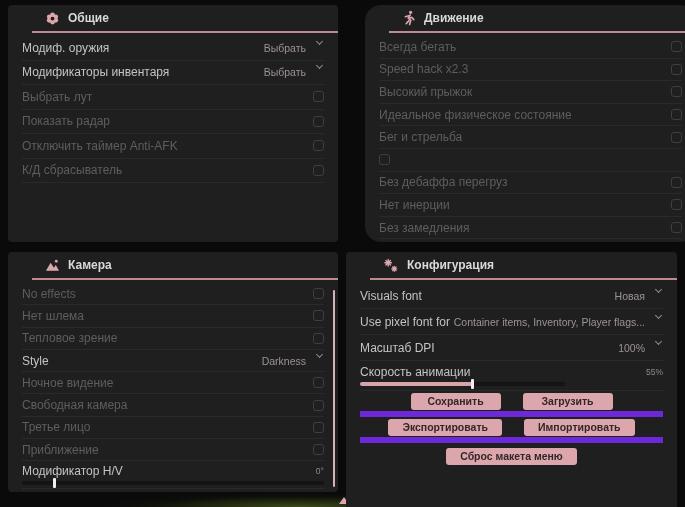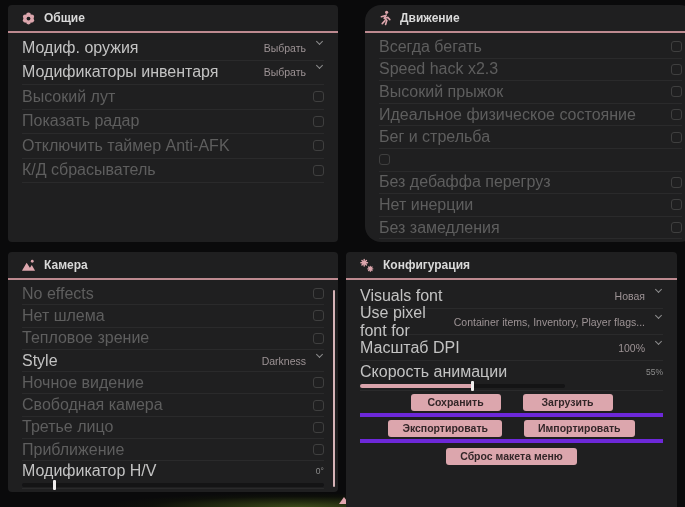--- a/index.html
+++ b/index.html
@@ -14,28 +14,28 @@
   .compass-marker { position:absolute; left:339px; top:497px; width:0; height:0;
     border-left:5px solid transparent; border-right:5px solid transparent; border-bottom:7px solid #e2a6b0; }
 
   .panel { position:absolute; background:#1f1f20; border-radius:4px; }
   #p-general  { left:8px;   top:5px;   width:330px; height:237px; }
   #p-movement { left:365px; top:5px;   width:331px; height:237px;border-radius:16px; }
   #p-camera   { left:8px;   top:252px; width:330px; height:240px; }
   #p-config   { left:346px; top:252px; width:331px; height:260px; }
 
   .panel-header { display:flex; align-items:center; gap:8px; height:28px; padding:0 13px;
-    border-bottom:2px solid #bd8a90; }
+    border-bottom:2px solid #bd8a90;margin-left:24px; }
   .panel-title { font-size:12px; font-weight:bold; color:#d9d9d9; }
   .hicon { display:inline-flex; align-items:center; }
 
   .rows { padding:3px 14px 0; }
   .row { display:flex; flex-direction:column; justify-content:center; border-bottom:1px solid #2a2a2b; }
   .row-top { display:flex; justify-content:space-between; align-items:center; width:100%; }
-  .lbl { font-size:16px; }
+  .lbl { font-size:12px; }
   .lbl.bright { color:#c3c3c3; }
   .lbl.dim { color:#5e5e5e; }
   .right { display:flex; align-items:flex-start; }
   .val { font-size:10.5px; color:#9d9395; max-width:220px; overflow:hidden; white-space:nowrap; text-overflow:ellipsis; }
   .val.small { font-size:8.5px; color:#8d8d8d; }
   .chev { width:5px; height:5px; border-right:1.5px solid #8d8d8d; border-bottom:1.5px solid #8d8d8d;
     transform:rotate(45deg); margin-left:11px; margin-right:2px; margin-top:-3px; display:inline-block; }
   .cb { width:11px; height:11px; border:1px solid #3f3f3f; border-radius:3px; display:inline-block; }
 
   #p-general  .row { height:24.5px; }
@@ -47,21 +47,21 @@
 
   .slider-track { position:relative; height:4px; background:#141415; border-radius:2px; margin-top:3px; }
   #p-config .slider-track { width:205px; }
   #p-camera .slider-track { width:100%; }
   .slider-fill { position:absolute; left:0; top:0; height:100%; background:#d9a3ab; border-radius:2px; }
   #p-camera .slider-fill { background:transparent; }
   .slider-handle { position:absolute; top:-3px; width:3px; height:10px; background:#f0eeee; border-radius:1px; }
 
   .btn-area { padding:0 14px; }
   .btn-row { display:flex; justify-content:center; align-items:center; gap:22px; height:26px;
-    border-bottom:4px solid #6d28d9; }
+    border-bottom:6px solid #6d28d9; }
   .btn-row:last-child { border-bottom:none; }
   .pink-btn { background:#dca6ad; color:#332628; border:none; border-radius:3px; height:17px;
     min-width:90px; font-size:10.5px; font-weight:bold; font-family:inherit; padding:0 14px; cursor:pointer; }
 
   .scrollbar { position:absolute; width:2px; background:#d6b3b7; border-radius:1px; }
   #p-movement .scrollbar { right:3px; top:36px; height:199px; }
   #p-camera   .scrollbar { right:3px; top:38px; height:197px; }
 </style>
 </head>
 <body>
@@ -103,21 +103,21 @@
           <div class="row-top">
             <span class="lbl bright">Модификаторы инвентаря</span>
             <span class="right">
               <span class="val">Выбрать</span>
               <span class="chev"></span>
             </span>
           </div>
         </div>
         <div class="row checkbox">
           <div class="row-top">
-            <span class="lbl dim">Высокий лут</span>
+            <span class="lbl dim">Выбрать лут</span>
             <span class="right">
               <span class="cb"></span>
             </span>
           </div>
         </div>
         <div class="row checkbox">
           <div class="row-top">
             <span class="lbl dim">Показать радар</span>
             <span class="right">
               <span class="cb"></span>

